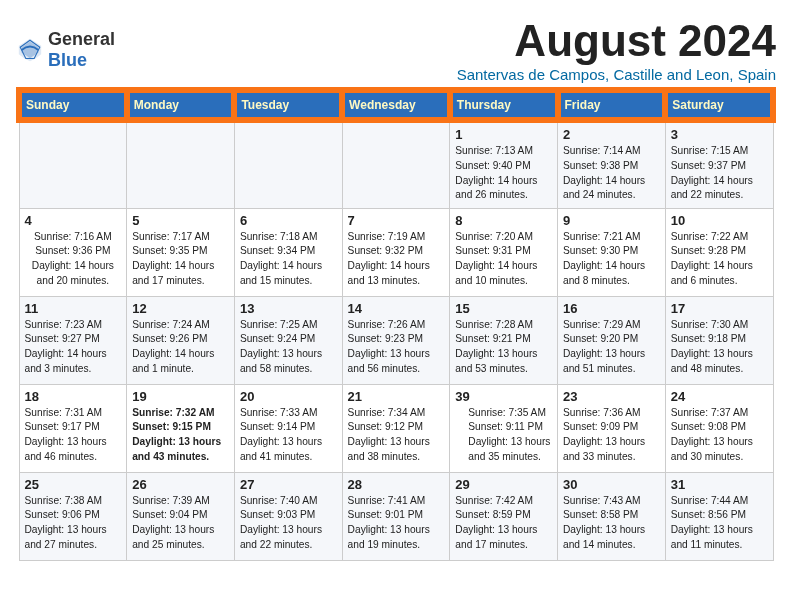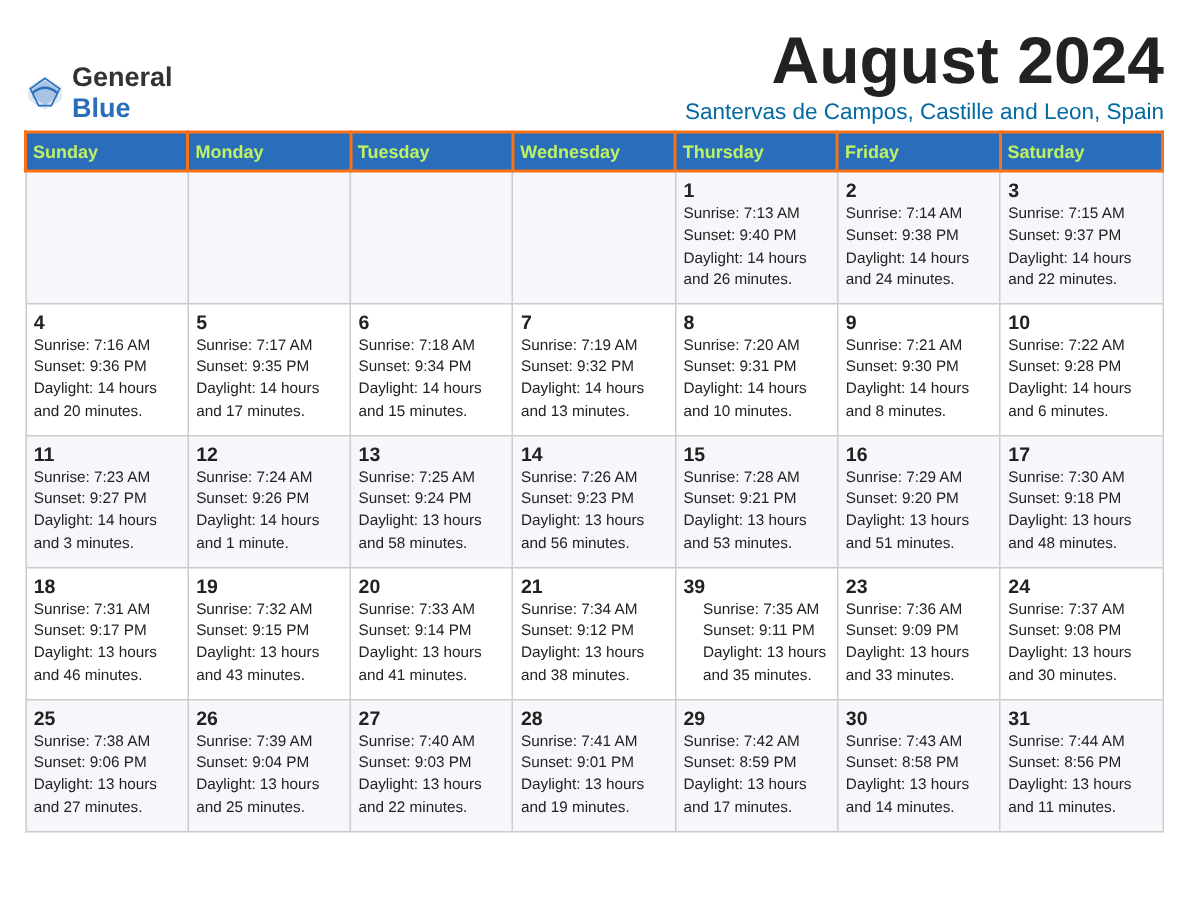--- a/index.html
+++ b/index.html
@@ -5,21 +5,21 @@
     * { box-sizing: border-box; margin: 0; padding: 0; }
     body {
       font-family: Arial, Helvetica, sans-serif;
       background: #fff;
       width: 792px;
       min-height: 612px;
       padding: 16px;
     }
     .header {
       display: flex;
-      align-items: flex-end;
+      align-items: center;
       justify-content: space-between;
       margin-bottom: 4px;
     }
     .logo {
       display: flex;
       align-items: center;
       gap: 4px;
     }
     .logo-icon {
       width: 28px;
@@ -38,26 +38,26 @@
       color: #0369a1;
       font-weight: normal;
     }
     table {
       width: 100%;
       border-collapse: collapse;
       table-layout: fixed;
     }
     thead tr th {
       background-color: #2a6ebb;
-      color: #bef264;
+      color: #fef9c3;
       font-size: 12px;
       font-weight: bold;
       padding: 5px 4px;
       text-align: left;
-      border: 2px solid #f97316;
+      border: 6px solid #f97316;
     }
     tbody tr td {
       vertical-align: top;
       border: 1px solid #ccc;
       padding: 4px 5px;
       font-size: 10.5px;
       color: #222;
       height: 88px;
       background: #fff;
     }
@@ -136,21 +136,21 @@
           <div class="day-number">3</div>
           <div class="day-info" style="white-space: pre-line;">Sunrise: 7:15 AM
 Sunset: 9:37 PM
 Daylight: 14 hours
 and 22 minutes.</div>
         </td>
       </tr>
       <tr>
         <td>
           <div class="day-number">4</div>
-          <div class="day-info" style="white-space: pre-line;">Sunrise: 7:16 AM
+          <div class="day-info" style="white-space: pre-line; text-align: center;">Sunrise: 7:16 AM
 Sunset: 9:36 PM
 Daylight: 14 hours
 and 20 minutes.</div>
         </td>
         <td>
           <div class="day-number">5</div>
           <div class="day-info" style="white-space: pre-line;">Sunrise: 7:17 AM
 Sunset: 9:35 PM
 Daylight: 14 hours
 and 17 minutes.</div>
@@ -245,21 +245,21 @@
       <tr>
         <td>
           <div class="day-number">18</div>
           <div class="day-info" style="white-space: pre-line;">Sunrise: 7:31 AM
 Sunset: 9:17 PM
 Daylight: 13 hours
 and 46 minutes.</div>
         </td>
         <td>
           <div class="day-number">19</div>
-          <div class="day-info" style="white-space: pre-line;">Sunrise: 7:32 AM
+          <div class="day-info" style="white-space: pre-line; font-weight: bold;">Sunrise: 7:32 AM
 Sunset: 9:15 PM
 Daylight: 13 hours
 and 43 minutes.</div>
         </td>
         <td>
           <div class="day-number">20</div>
           <div class="day-info" style="white-space: pre-line;">Sunrise: 7:33 AM
 Sunset: 9:14 PM
 Daylight: 13 hours
 and 41 minutes.</div>

